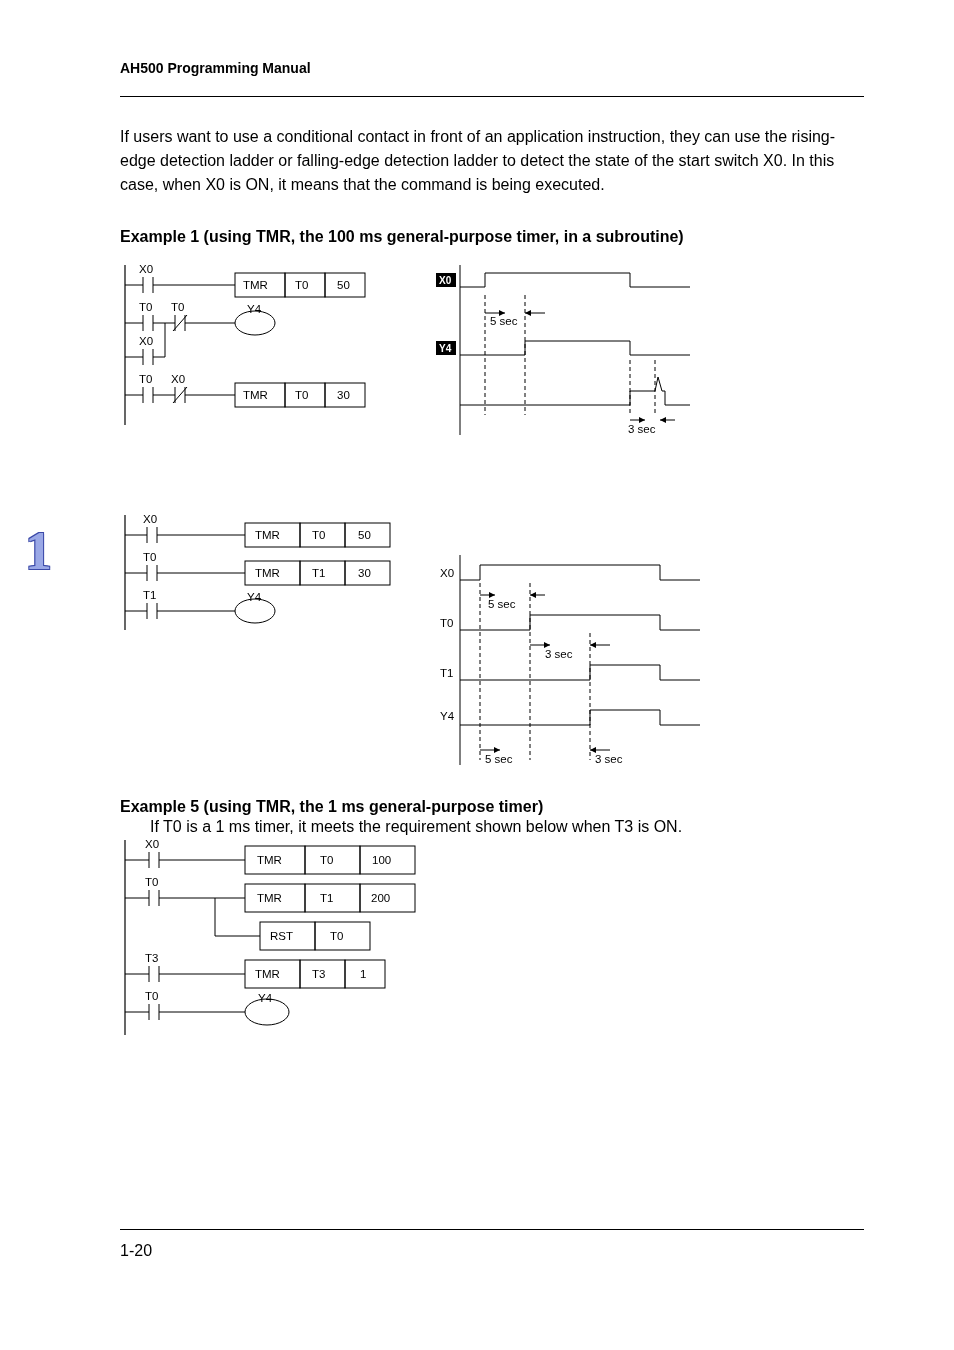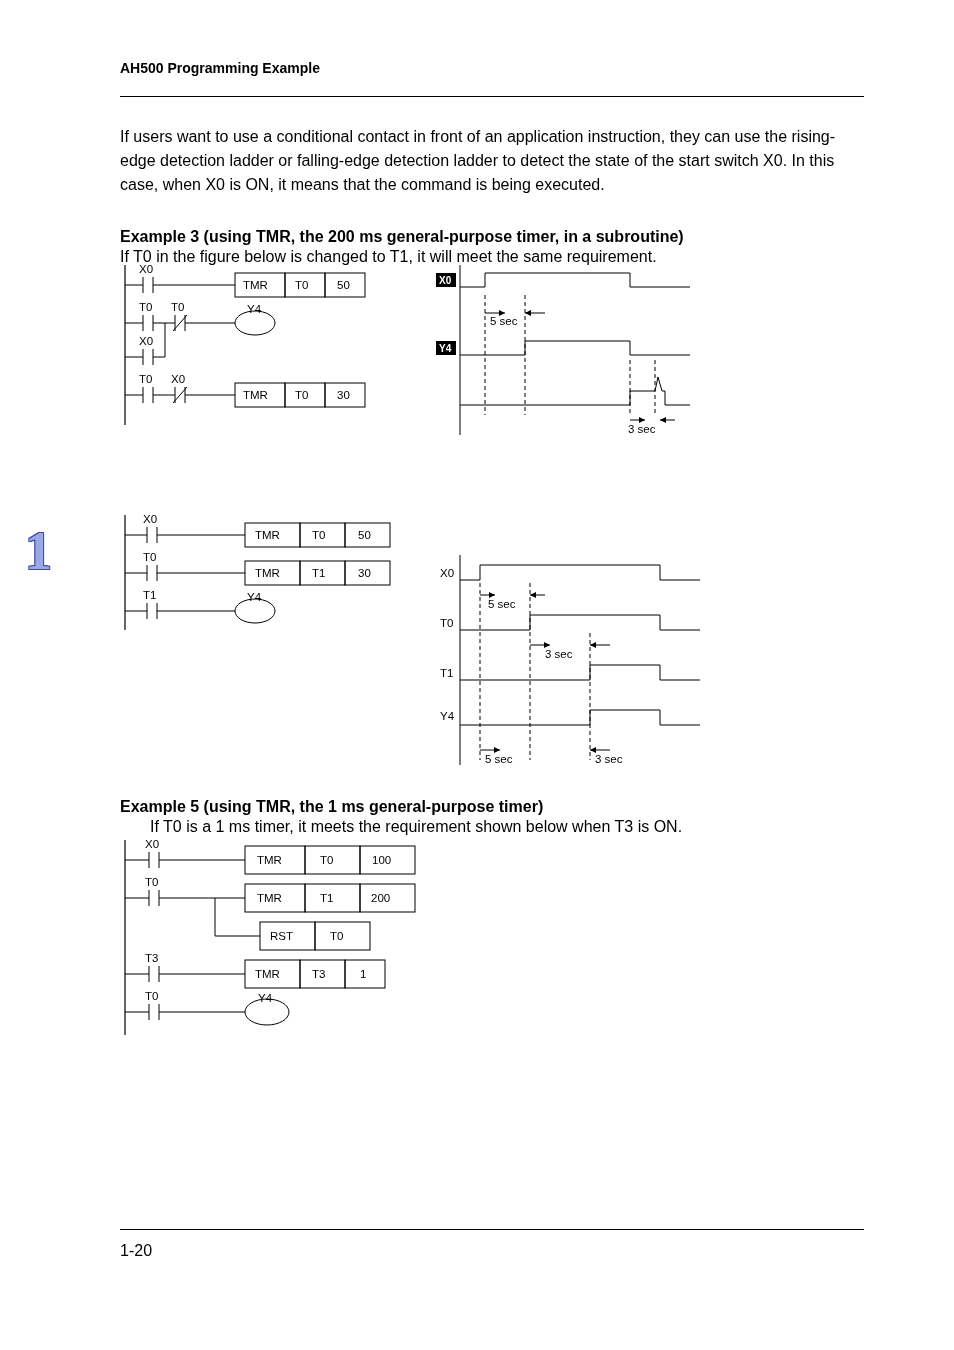--- a/index.html
+++ b/index.html
@@ -15,27 +15,26 @@
   .small { font-size: 11.5px; }
   .para { position: absolute; font-size: 16px; line-height: 1.5; }
   .tag { fill: #000; }
   .tagtxt { fill: #fff; font-size: 10px; font-weight: bold; }
   text { font-family: Arial, sans-serif; }
 </style>
 </head>
 <body>
 <div class="page">
 
-<div class="header">AH500 Programming Example</div>
+<div class="header">AH500 Programming Manual</div>
 <div class="header-rule"></div>
 
 <div class="para" style="top:125px; left:120px; width:740px;">If users want to use a conditional contact in front of an application instruction, they can use the rising-edge detection ladder or falling-edge detection ladder to detect the state of the start switch X0. In this case, when X0 is ON, it means that the command is being executed.</div>
 
-<div class="para title" style="top:225px; left:120px;">Example 3 (using TMR, the 200 ms general-purpose timer, in a subroutine)</div>
-<div class="para" style="top:245px; left:120px; width:720px;">If T0 in the figure below is changed to T1, it will meet the same requirement.</div>
+<div class="para title" style="top:225px; left:120px;">Example 1 (using TMR, the 100 ms general-purpose timer, in a subroutine)</div>
 
 <svg style="left:115px; top:265px;" width="290" height="170">
   <line x1="10" y1="0" x2="10" y2="160" stroke="#000" stroke-width="1.2"></line>
 
   <g>
     <line x1="10" y1="20" x2="28" y2="20" stroke="#000"></line>
     <line x1="28" y1="12" x2="28" y2="28" stroke="#000"></line>
     <line x1="38" y1="12" x2="38" y2="28" stroke="#000"></line>
     <line x1="38" y1="20" x2="120" y2="20" stroke="#000"></line>
     <text x="24" y="8" class="small">X0</text>

